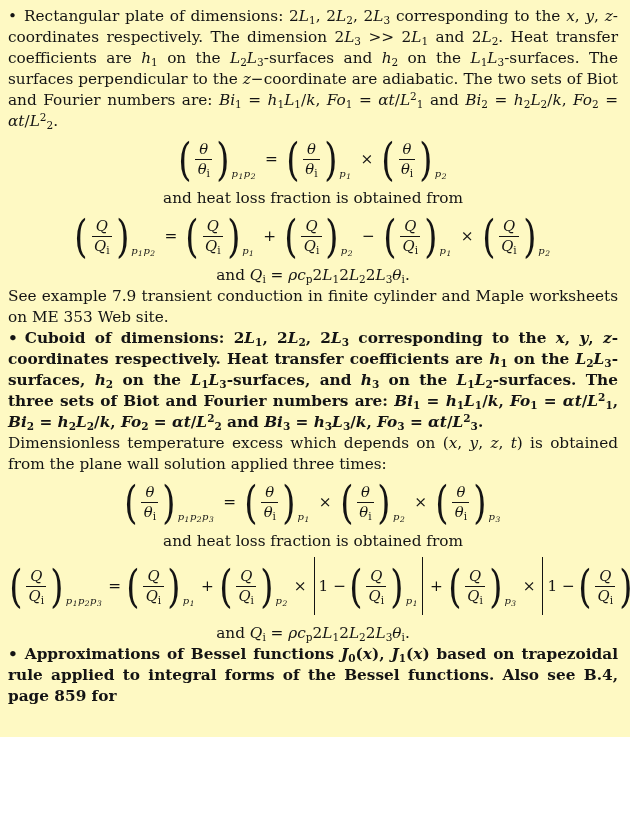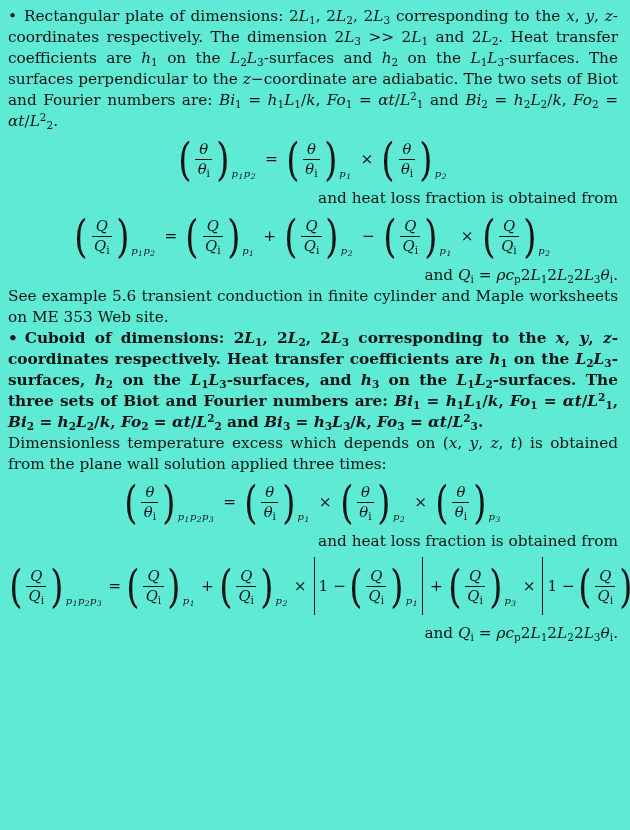--- a/index.html
+++ b/index.html
@@ -1,29 +1,29 @@
 <!DOCTYPE html>
 <html><head>
 <meta charset="utf-8">
 <style>
   html,body{margin:0;padding:0;background:#ffffff;}
   .page{
     position:relative;
-    width:630px;height:830px;
+    width:630px;height:737px;
     box-sizing:border-box;
     padding:6px 12px 0 8px;
-    background:#5eead4;
+    background:#fef9c3;
     color:#141414;
     font-family:"DejaVu Serif", serif;
     font-size:15.3px;
     line-height:21px;
     overflow:hidden;
   }
   p.para{margin:0;text-align:justify;}
-  p.noj{text-align:right;}
+  p.noj{text-align:center;}
   .gap{margin-top:9px;font-weight:bold;}
   .bullet{margin-right:7px;}
   i{font-style:italic;}
   sub{font-size:10.5px;vertical-align:-3px;line-height:0;}
   sup{font-size:10.5px;vertical-align:5px;line-height:0;}
 
   
   .eq{display:flex;align-items:center;justify-content:center;margin:7px 0 9px;}
   .eq.left{justify-content:flex-start;white-space:nowrap;margin:5px 0 8px;}
   .term{display:inline-flex;align-items:center;}
@@ -135,21 +135,21 @@
           <span class="num"><i>Q</i></span>
           <span class="den"><i>Q</i><sub>i</sub></span>
         </span>
         <span class="paren">)</span>
         <span class="psub">p<sub>2</sub></span>
       </span>
     </div>
 
   <p class="para noj">and <i>Q</i><sub>i</sub> = <i>ρc</i><sub>p</sub>2<i>L</i><sub>1</sub>2<i>L</i><sub>2</sub>2<i>L</i><sub>3</sub><i>θ</i><sub>i</sub>.</p>
 
-  <p class="para">See example 5.6 transient conduction in finite cylinder and Maple worksheets on ME 353 Web site.</p>
+  <p class="para">See example 7.9 transient conduction in finite cylinder and Maple worksheets on ME 353 Web site.</p>
 
   <p class="para gap"><span class="bullet">•</span><span>Cuboid of dimensions: 2<i>L</i><sub>1</sub>, 2<i>L</i><sub>2</sub>, 2<i>L</i><sub>3</sub> corresponding to the <i>x</i>, <i>y</i>, <i>z</i>-coordinates respectively.  Heat transfer coefficients are <i>h</i><sub>1</sub> on the <i>L</i><sub>2</sub><i>L</i><sub>3</sub>-surfaces, <i>h</i><sub>2</sub> on the <i>L</i><sub>1</sub><i>L</i><sub>3</sub>-surfaces, and <i>h</i><sub>3</sub> on the <i>L</i><sub>1</sub><i>L</i><sub>2</sub>-surfaces.  The three sets of Biot and Fourier numbers are:  <i>Bi</i><sub>1</sub> = <i>h</i><sub>1</sub><i>L</i><sub>1</sub>/<i>k</i>, <i>Fo</i><sub>1</sub> = <i>αt</i>/<i>L</i><sup>2</sup><sub>1</sub>,  <i>Bi</i><sub>2</sub> = <i>h</i><sub>2</sub><i>L</i><sub>2</sub>/<i>k</i>, <i>Fo</i><sub>2</sub> = <i>αt</i>/<i>L</i><sup>2</sup><sub>2</sub> and <i>Bi</i><sub>3</sub> = <i>h</i><sub>3</sub><i>L</i><sub>3</sub>/<i>k</i>, <i>Fo</i><sub>3</sub> = <i>αt</i>/<i>L</i><sup>2</sup><sub>3</sub>.</span></p>
 
   <p class="para">Dimensionless temperature excess which depends on (<i>x</i>, <i>y</i>, <i>z</i>, <i>t</i>) is obtained from the plane wall solution applied three times:</p>
 
   <div class="eq">
       <span class="term">
         <span class="paren">(</span>
         <span class="frac">
           <span class="num"><i>θ</i></span>
@@ -253,14 +253,15 @@
         <span class="frac">
           <span class="num"><i>Q</i></span>
           <span class="den"><i>Q</i><sub>i</sub></span>
         </span>
         <span class="paren">)</span>
       </span>
     </div>
 
   <p class="para noj">and <i>Q</i><sub>i</sub> = <i>ρc</i><sub>p</sub>2<i>L</i><sub>1</sub>2<i>L</i><sub>2</sub>2<i>L</i><sub>3</sub><i>θ</i><sub>i</sub>.</p>
 
+  <p class="para gap"><span class="bullet">•</span><span>Approximations of Bessel functions <i>J</i><sub>0</sub>(<i>x</i>), <i>J</i><sub>1</sub>(<i>x</i>) based on trapezoidal rule applied to integral forms of the Bessel functions.  Also see B.4, page 859 for</span></p>
 
 </div>
 
 </body></html>

